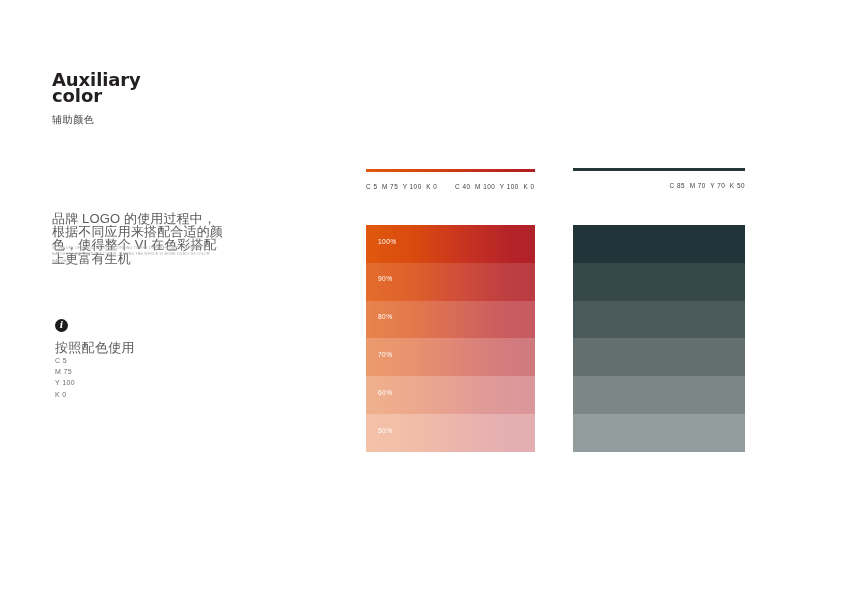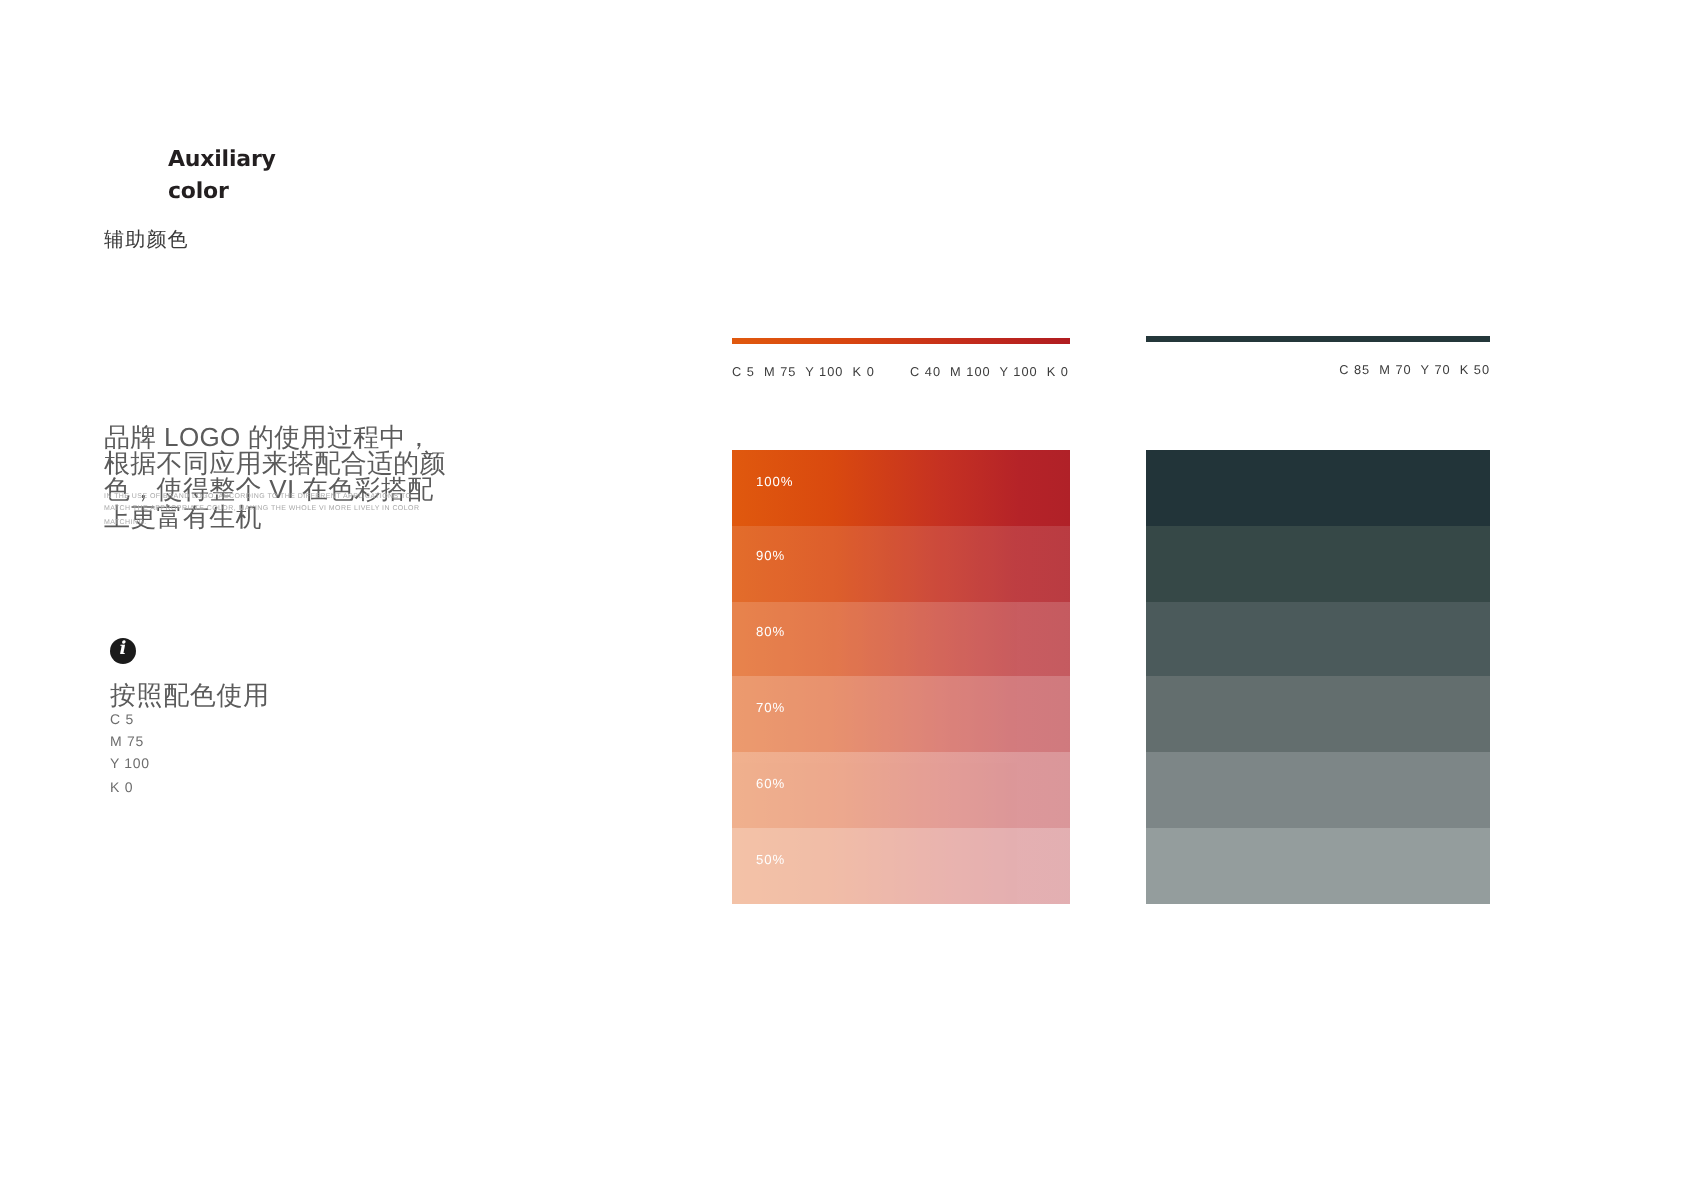--- a/index.html
+++ b/index.html
@@ -17,26 +17,25 @@
     -webkit-font-smoothing: antialiased;
   }
 
   
   .page-title {
     position: absolute;
     left: 52px;
     top: 72px;
     font-family: "DejaVu Sans", sans-serif;
     font-weight: 700;
-    font-size: 11px;
+    font-size: 18px;
     line-height: 15.5px;
     letter-spacing: -0.1px;
     color: #231f20;
     white-space: pre-line;
-    margin-left: 32px;
   }
   .page-subtitle {
     position: absolute;
     left: 52px;
     top: 113px;
     font-size: 10px;
     letter-spacing: 0.6px;
     color: #3a3a3a;
   }
 

